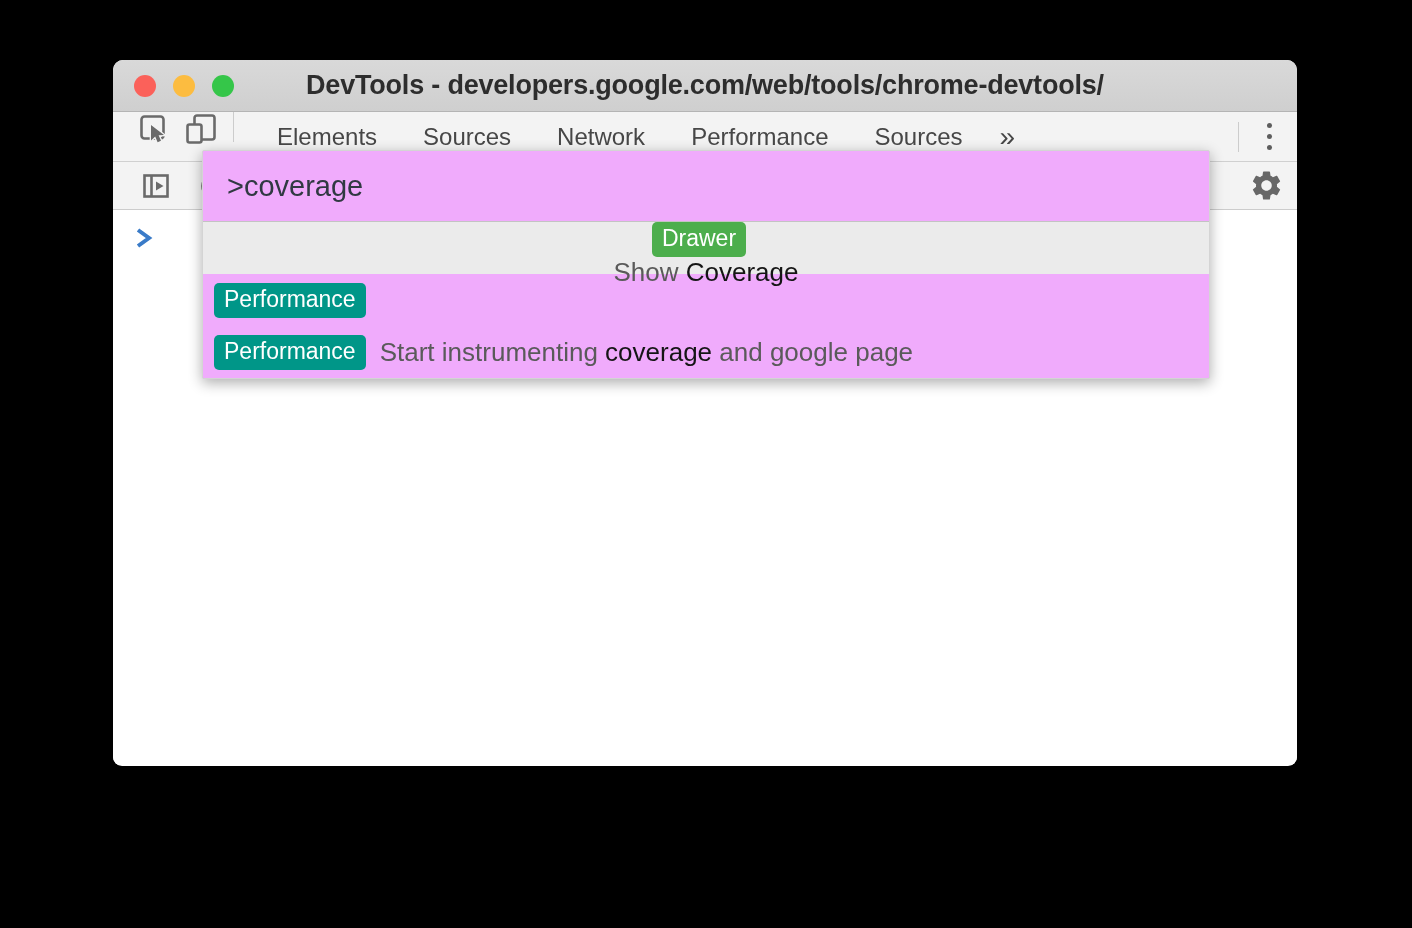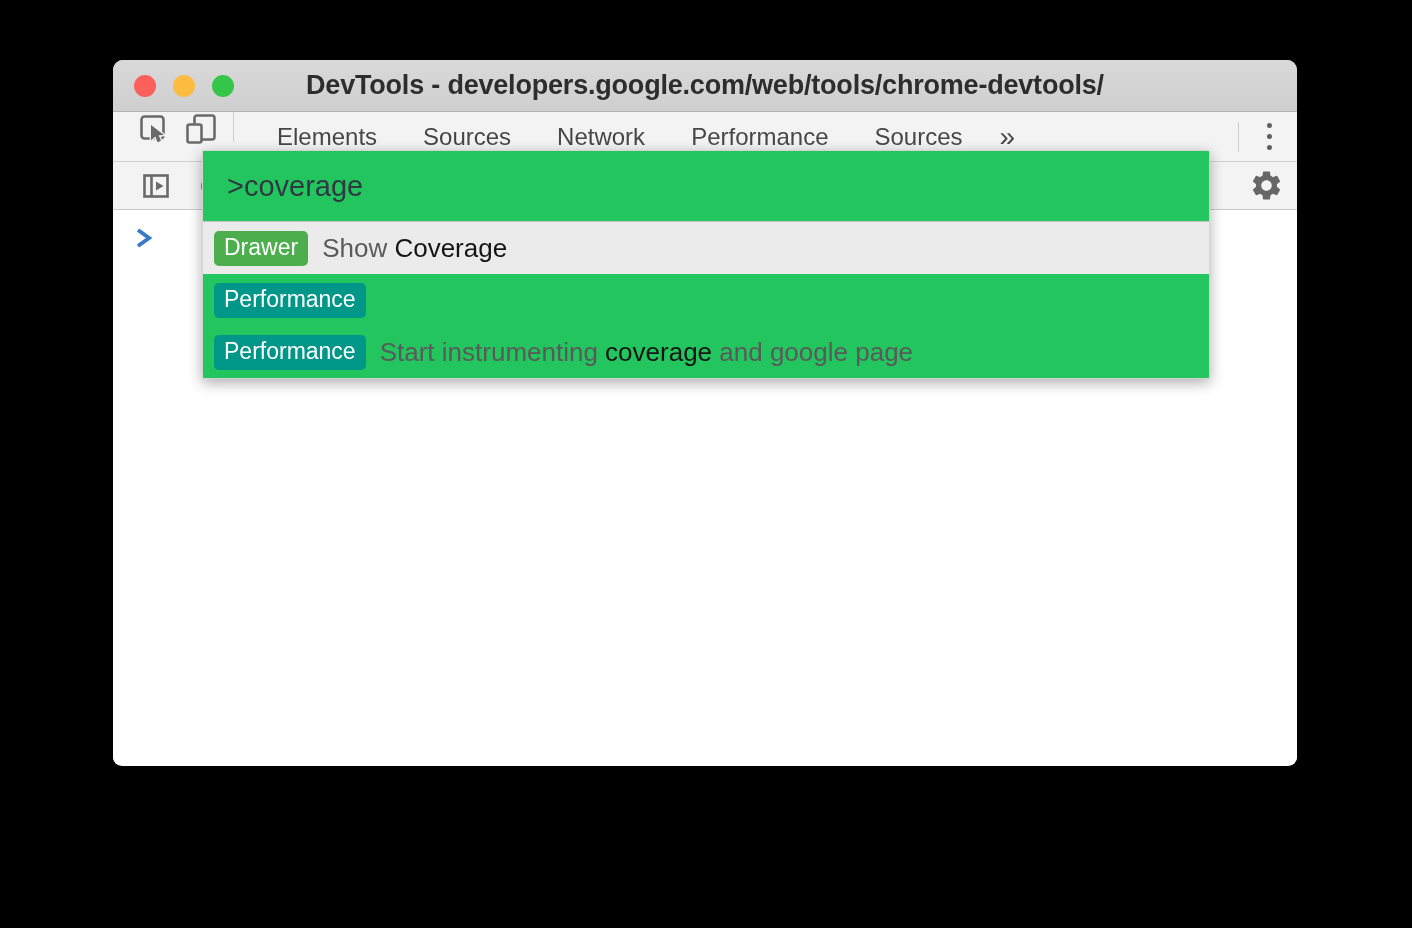--- a/index.html
+++ b/index.html
@@ -48,32 +48,32 @@
   }
   .sidebar-btn { margin-left:27px; }
   .clear-btn { margin-left:26px; }
   .gear-btn { margin-left:auto; margin-right:13px; }
   
   .console-area { position:relative; height:555px; background:#fff; }
   .prompt { position:absolute; left:21px; top:16px; }
   
   .command-menu {
     position:absolute; left:89px; top:90px; width:1008px;
-    background:#22c55e; border:1px solid #d4d4d4; border-radius:2px;
+    background:#f0abfc; border:1px solid #d4d4d4; border-radius:2px;
     box-shadow:0 4px 14px rgba(0,0,0,0.32);
     z-index:5;
   }
   .cmd-input {
     height:71px; line-height:70px; padding:0 24px;
     font-size:29px; color:#303942;
     border-bottom:1px solid #c3c3c3;
     white-space:pre;
   }
   .cmd-result { height:52px; display:flex; align-items:center; padding:0 11px; font-size:26px; color:#5a5a5a; }
-  .cmd-result.selected { background:#ebebeb; }
+  .cmd-result.selected { background:#ebebeb;flex-direction:column; }
   .badge {
     color:#fff; font-size:23px; line-height:1;
     padding:5px 10px 7px; border-radius:5px; margin-right:14px;
     flex:0 0 auto;
   }
   .rtext { white-space:pre; }
   .match { font-weight:normal; color:#151515; }
   svg { display:block; }
 </style>
 </head>

